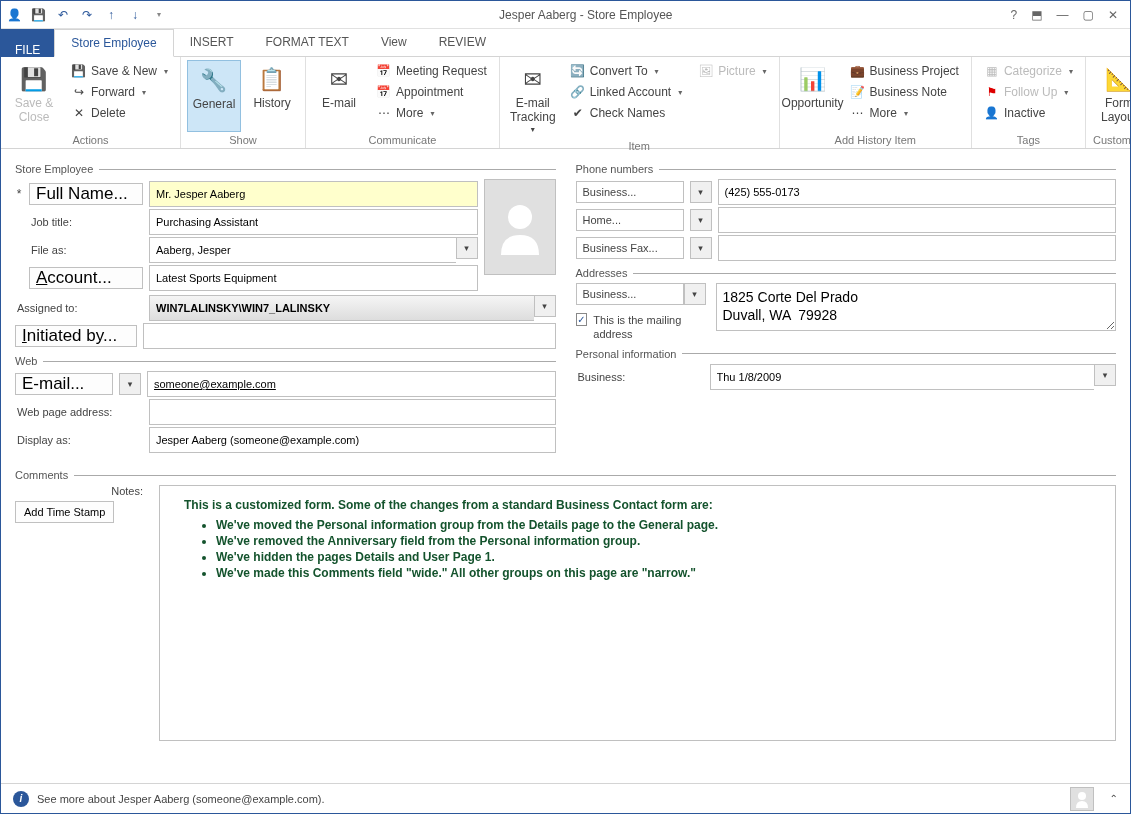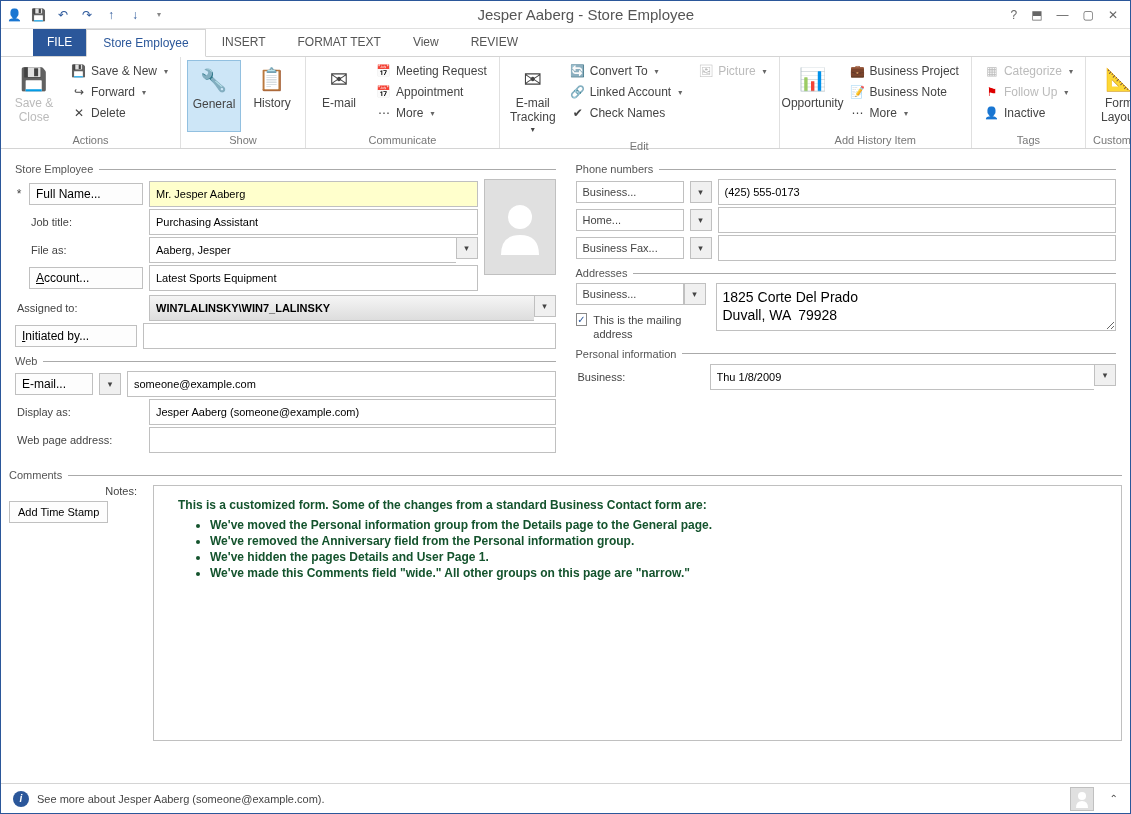--- a/index.html
+++ b/index.html
@@ -1,55 +1,55 @@
 <!DOCTYPE html>
 <html><head>
 <meta charset="utf-8">
 <style>
 * { box-sizing: border-box; margin: 0; padding: 0; font-family: "Segoe UI", Arial, sans-serif; }
 body { width: 1131px; height: 814px; background: #fff; border: 1px solid #2b579a; font-size: 12px; color: #444; overflow: hidden; }
 .titlebar { height: 28px; background: #fff; display: flex; align-items: center; border-bottom: 1px solid #e1e1e1; }
 .qat { display: flex; gap: 8px; padding: 0 6px; align-items: center; }
 .qat-icon { width: 16px; height: 16px; display: inline-flex; align-items: center; justify-content: center; font-size: 12px; color: #888; cursor: pointer; }
-.title-center { flex: 1; text-align: center; font-size: 15px; color: #555; }
+.title-center { flex: 1; text-align: center; font-size: 12px; color: #555; }
 .winbtns { display: flex; gap: 14px; padding: 0 12px; color: #666; }
 .tabbar { height: 28px; display: flex; align-items: stretch; border-bottom: 1px solid #d4d4d4; }
 .tab { padding: 6px 16px 0; font-size: 12px; color: #555; cursor: pointer; }
-.tab.file { background: #2b579a; color: #fff; padding: 6px 14px; margin-left: 32px; }
+.tab.file { background: #2b579a; color: #fff; padding: 14px 14px; }
 .tab.active { color: #2b579a; border: 1px solid #d4d4d4; border-bottom: 1px solid #fff; margin-bottom: -1px; }
 .ribbon { height: 92px; background: #fff; display: flex; border-bottom: 1px solid #d4d4d4; }
 .rgroup { border-right: 1px solid #e0e0e0; padding: 3px 6px 0; display: flex; flex-direction: column; }
 .rgroup-body { flex: 1; display: flex; gap: 4px; }
 .rgroup-label { text-align: center; font-size: 11px; color: #777; padding: 2px 0; }
 .bigbtn { display: flex; flex-direction: column; align-items: center; justify-content: flex-start; width: 54px; padding: 4px 2px; cursor: pointer; text-align: center; line-height: 1.2; }
 .bigbtn.active { background: #cde6f7; border: 1px solid #92c0e0; }
 .bigbtn .ico { width: 32px; height: 32px; display: flex; align-items: center; justify-content: center; font-size: 22px; }
 .bigbtn.disabled { color: #bbb; }
 .smallcol { display: flex; flex-direction: column; justify-content: flex-start; gap: 3px; padding: 2px; }
 .smallbtn { display: flex; align-items: center; gap: 4px; padding: 1px 4px; cursor: pointer; font-size: 12px; white-space: nowrap; }
 .smallbtn.disabled { color: #bbb; }
 .smico { width: 16px; height: 16px; display: inline-flex; align-items: center; justify-content: center; font-size: 12px; }
 .dd::after { content: "▾"; font-size: 8px; margin-left: 3px; color: #666; }
 .form-area { padding: 8px 14px; display: flex; gap: 20px; }
 .col { flex: 1; }
 .section-hdr { display: flex; align-items: center; font-size: 11px; color: #555; margin: 6px 0 4px; gap: 6px; }
 .section-hdr::after { content: ""; flex: 1; border-top: 1px solid #aaa; }
 .row { display: flex; align-items: center; margin: 2px 0; gap: 6px; }
-.lblbtn { width: 122px; height: 22px; background: #fdfdfd; border: 1px solid #c0c0c0; text-align: left; padding: 0 6px; font-size: 12px; cursor: pointer; display: flex; align-items: center; }
+.lblbtn { width: 122px; height: 22px; background: #fdfdfd; border: 1px solid #c0c0c0; text-align: left; padding: 0 6px; font-size: 17px; cursor: pointer; display: flex; align-items: center; }
 .lblplain { width: 128px; font-size: 11px; padding-left: 2px; }
 .fld { flex: 1; height: 22px; border: 1px solid #c0c0c0; padding: 12px 6px; font-size: 11px; }
 .fld.yellow { background: #ffffcc; }
 .dropbtn { width: 22px; height: 22px; border: 1px solid #c0c0c0; background: #f0f0f0; display: flex; align-items: center; justify-content: center; cursor: pointer; font-size: 9px; }
 .combo { display: flex; flex: 1; }
 .combo .fld { border-right: none; }
 .photo { width: 72px; height: 96px; border: 1px solid #c0c0c0; background: #e0e0e0; display: flex; align-items: center; justify-content: center; margin-left: 6px; }
 .ddselect { width: 108px; height: 22px; border: 1px solid #c0c0c0; padding: 0 6px; font-size: 11px; display: flex; align-items: center; cursor: pointer; }
 .chk { width: 13px; height: 13px; border: 1px solid #888; background: #fff; display: inline-flex; align-items: center; justify-content: center; font-size: 10px; color: #2b579a; margin-right: 6px; }
 .addr { flex: 1; height: 48px; border: 1px solid #c0c0c0; padding: 4px 6px; font-size: 14px; line-height: 1.3; }
-.comments-sec { padding: 0 8px; }
+.comments-sec { padding: 0 14px; }
 .notes-row { display: flex; gap: 10px; margin: 4px 0; }
 .notes-side { width: 134px; }
 .notes-side .lblplain { margin-bottom: 4px; text-align: right; }
 .timestamp-btn { padding: 4px 8px; border: 1px solid #c0c0c0; background: #fdfdfd; cursor: pointer; font-size: 11px; }
 .notes-body { flex: 1; border: 1px solid #c0c0c0; padding: 12px 24px; height: 256px; overflow: auto; font-size: 12px; color: #14532d; font-weight: bold; }
 .notes-body ul { margin: 6px 0 0 32px; }
 .notes-body li { margin: 2px 0; }
 .statusbar { position: absolute; bottom: 1px; left: 1px; right: 1px; height: 30px; border-top: 1px solid #d4d4d4; display: flex; align-items: center; padding: 0 12px; gap: 8px; font-size: 11px; background: #fff; }
 .statusbar .info-icon { width: 16px; height: 16px; border-radius: 50%; background: #2b579a; color: #fff; display: flex; align-items: center; justify-content: center; font-size: 10px; font-weight: bold; font-style: italic; }
 .avatar-sm { width: 24px; height: 24px; border: 1px solid #c0c0c0; background: #e0e0e0; margin-left: auto; display: flex; align-items: center; justify-content: center; }
@@ -169,21 +169,21 @@
             <span>Check Names</span>
           </div>
       </div>
       <div class="smallcol">
         <div class="smallbtn disabled dd">
             <span class="smico">🖼</span>
             <span>Picture</span>
           </div>
       </div>
     </div>
-    <div class="rgroup-label">Edit</div>
+    <div class="rgroup-label">Item</div>
   </div>
   <div class="rgroup">
     <div class="rgroup-body">
       <div class="bigbtn">
           <span class="ico">📊</span>
           <span>Opportunity</span>
         </div>
       <div class="smallcol">
         <div class="smallbtn">
             <span class="smico">💼</span>
@@ -276,33 +276,33 @@
           <div class="dropbtn">▾</div>
         </div>
       </div>
     <div class="row">
         <button class="lblbtn"><span class="underline">I</span>nitiated by...</button>
         <input class="fld" value="" style="">
       </div>
 
     <div class="section-hdr">Web</div>
     <div class="row">
-        <button class="lblbtn" style="width:78px">
+        <button class="lblbtn" style="width:98px">
           <span>E-mail...</span>
         </button>
         <div class="dropbtn">▾</div>
-        <input class="fld" style="" value="someone@example.com">
+        <input class="fld" style="text-decoration: underline;" value="someone@example.com">
+      </div>
+    <div class="row">
+        <div class="lblplain">Web page address:</div>
+        <input class="fld" value="" style="">
       </div>
     <div class="row">
         <div class="lblplain">Display as:</div>
         <input class="fld" value="Jesper Aaberg (someone@example.com)" style="">
-      </div>
-    <div class="row">
-        <div class="lblplain">Web page address:</div>
-        <input class="fld" value="" style="">
       </div>
   </div>
 
   <div class="col">
     <div class="section-hdr">Phone numbers</div>
     <div class="row">
         <div class="ddselect">
           <span>Business...</span>
         </div>
         <div class="dropbtn">▾</div>

